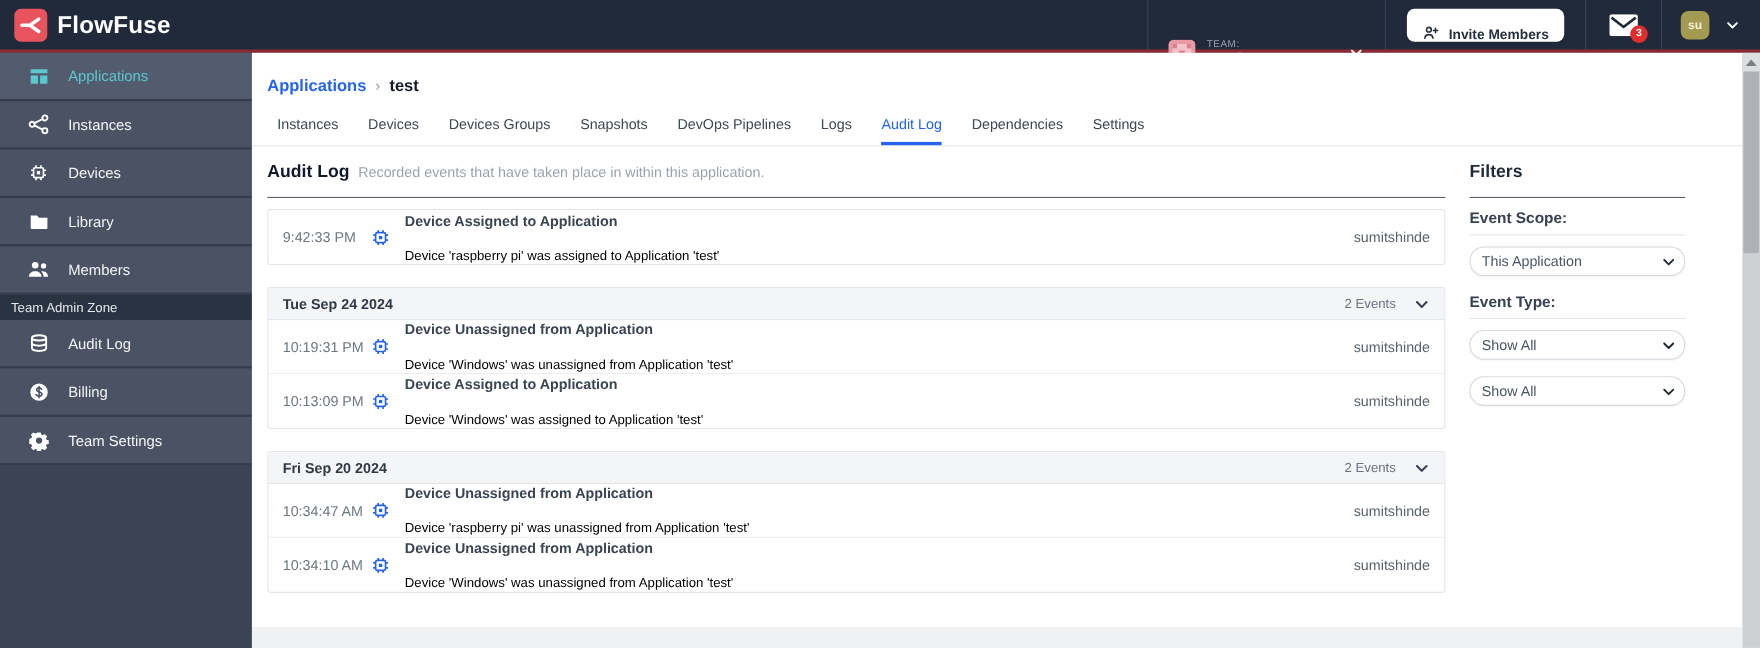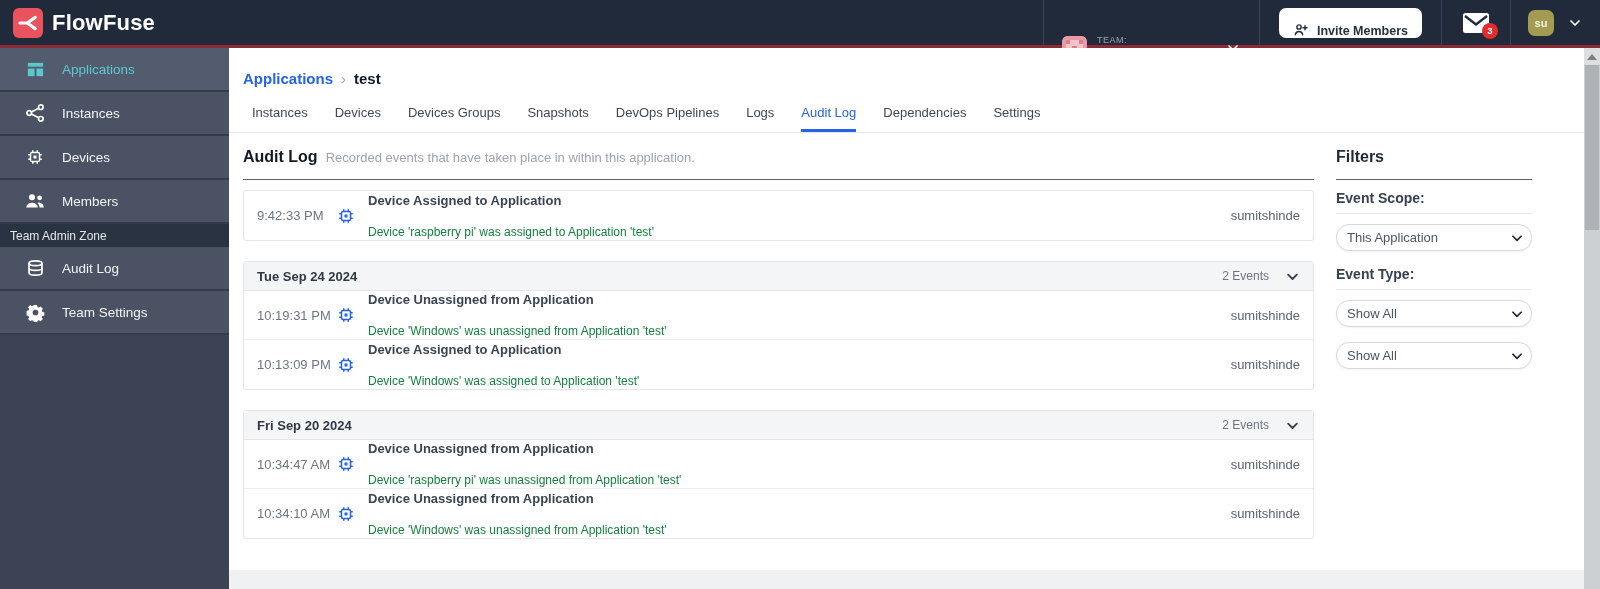--- a/index.html
+++ b/index.html
@@ -56,21 +56,21 @@
   .group { border:1px solid #E2E5E9; border-radius:3px; margin-bottom:20px; background:#fff; }
   .group-header { height:29px; background:#F4F5F7; border-bottom:1px solid #E2E5E9; display:flex; align-items:center; padding:0 13px; cursor:pointer; }
   .group-date { font-size:13px; font-weight:700; color:#2F3845; }
   .group-count { margin-left:auto; font-size:12px; color:#6B7280; margin-right:16px; }
   .event-row { display:flex; align-items:center; padding:0 13px; height:49px; border-bottom:1px solid #ECEEF0; }
   .event-row:last-child { border-bottom:none; }
   .event-time { width:80px; font-size:13px; color:#6E7680; flex:0 0 auto; }
   .event-icon { width:18px; height:18px; margin-right:13px; color:#2563EB; flex:0 0 auto; display:flex; }
   .event-body { flex:1; min-width:0; }
   .event-title { font-size:13px; font-weight:700; color:#3A4452; }
-  .event-desc { font-size:12px; color:#15803d; margin-top:17px; }
+  .event-desc { font-size:12px; color:#000000; margin-top:17px; }
   .event-user { font-size:13px; color:#5A636E; flex:0 0 auto; }
 
   
   .filters { width:196px; margin-left:22px; flex:0 0 auto; }
   .filters-title { font-size:16px; font-weight:700; color:#1F2937; }
   .filter-field { margin-bottom:15px; }
   .filter-label { font-size:14px; font-weight:700; color:#374151; padding-bottom:7px; border-bottom:1px solid #E5E7EB; margin-bottom:10px; }
   .select-wrap { position:relative; }
   .select-wrap select { width:100%; height:27px; appearance:none; -webkit-appearance:none; border:1px solid #D6DADF; border-radius:13px; background:#fff; font-family:inherit; font-size:13px; color:#4B5563; padding:0 26px 0 10px; box-shadow:0 1px 2px rgba(0,0,0,.05); cursor:pointer; }
   .select-chev { position:absolute; right:8px; top:50%; transform:translateY(-50%); pointer-events:none; display:flex; }
@@ -193,20 +193,28 @@
               <svg width="18" height="18" viewBox="0 0 24 24" fill="none" stroke="currentColor" stroke-width="2">
                 <rect x="6" y="6" width="12" height="12" rx="2"></rect>
                 <rect x="10" y="10" width="4" height="4" fill="currentColor" stroke="none"></rect>
                 <path d="M9 3v3M15 3v3M9 18v3M15 18v3M3 9h3M3 15h3M18 9h3M18 15h3"></path>
               </svg>
             </span>
     <span>Devices</span>
   </div>
           <div class="nav-item">
     <span class="nav-icon">
+              <svg width="19" height="19" viewBox="0 0 20 20" fill="currentColor">
+                <path d="M2 4h6l2 2.2h8V16a1 1 0 0 1-1 1H3a1 1 0 0 1-1-1z"></path>
+              </svg>
+            </span>
+    <span>Library</span>
+  </div>
+          <div class="nav-item">
+    <span class="nav-icon">
               <svg width="20" height="20" viewBox="0 0 20 20" fill="currentColor">
                 <circle cx="7" cy="6.2" r="3"></circle>
                 <path d="M1.2 16.5c.3-3 2.6-4.8 5.8-4.8s5.5 1.8 5.8 4.8z"></path>
                 <circle cx="14.6" cy="6.8" r="2.4"></circle>
                 <path d="M14 11.6c2.8.3 4.6 2 4.8 4.9h-4.2c-.2-2-.9-3.6-2.2-4.6.5-.2 1-.3 1.6-.3z"></path>
               </svg>
             </span>
     <span>Members</span>
   </div>
         </div>
@@ -214,20 +222,29 @@
       <div id="nav-admin">
           <div class="nav-item">
     <span class="nav-icon">
               <svg width="19" height="19" viewBox="0 0 20 20" fill="none" stroke="currentColor" stroke-width="1.8">
                 <ellipse cx="10" cy="4.4" rx="6.8" ry="2.5"></ellipse>
                 <path d="M3.2 4.4v5c0 1.4 3 2.5 6.8 2.5s6.8-1.1 6.8-2.5v-5"></path>
                 <path d="M3.2 9.4v5c0 1.4 3 2.5 6.8 2.5s6.8-1.1 6.8-2.5v-5"></path>
               </svg>
             </span>
     <span>Audit Log</span>
+  </div>
+          <div class="nav-item">
+    <span class="nav-icon">
+              <svg width="19" height="19" viewBox="0 0 20 20">
+                <circle cx="10" cy="10" r="8.3" fill="currentColor"></circle>
+                <path d="M12.6 7.3c-.6-.9-1.5-1.4-2.6-1.4-1.4 0-2.4.8-2.4 1.9 0 2.5 5.2 1.4 5.2 4 0 1.2-1.1 2-2.8 2-1.3 0-2.3-.6-2.9-1.5M10 4.6v10.8" stroke="#4A5263" stroke-width="1.5" fill="none" stroke-linecap="round"></path>
+              </svg>
+            </span>
+    <span>Billing</span>
   </div>
           <div class="nav-item">
     <span class="nav-icon">
               <svg width="19" height="19" viewBox="0 0 20 20">
                 <path d="M8.2 1.8h3.6l.4 2.1 1.7.7 1.8-1.2 2.5 2.5-1.2 1.8.7 1.7 2.1.4v3.6l-2.1.4-.7 1.7 1.2 1.8-2.5 2.5-1.8-1.2-1.7.7-.4 2.1H8.2l-.4-2.1-1.7-.7-1.8 1.2-2.5-2.5 1.2-1.8-.7-1.7-2.1-.4V8.2l2.1-.4.7-1.7-1.2-1.8 2.5-2.5 1.8 1.2 1.7-.7z" fill="currentColor" transform="scale(.95) translate(.5 .5)"></path>
                 <circle cx="10" cy="10" r="3" fill="#4A5263"></circle>
               </svg>
             </span>
     <span>Team Settings</span>
   </div>

